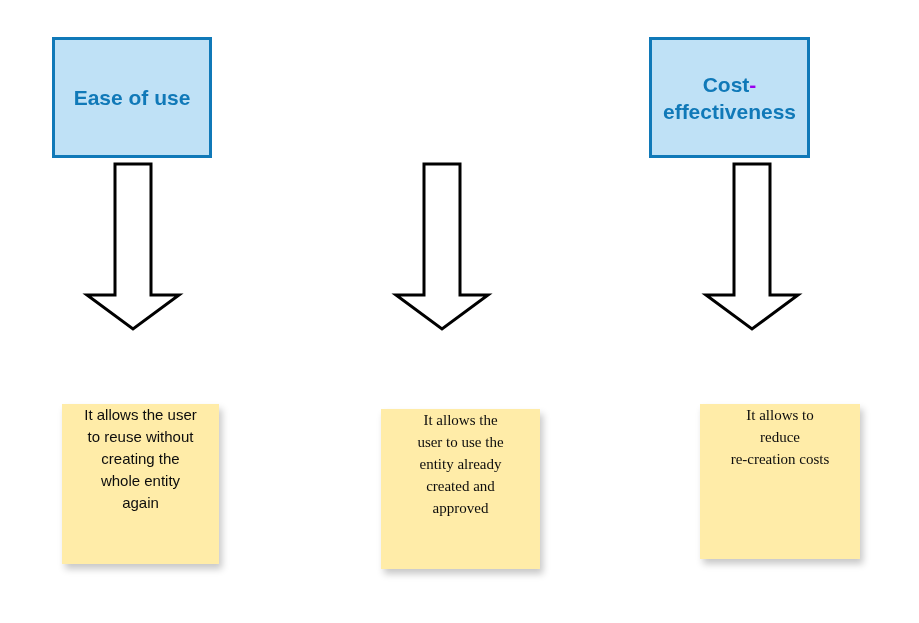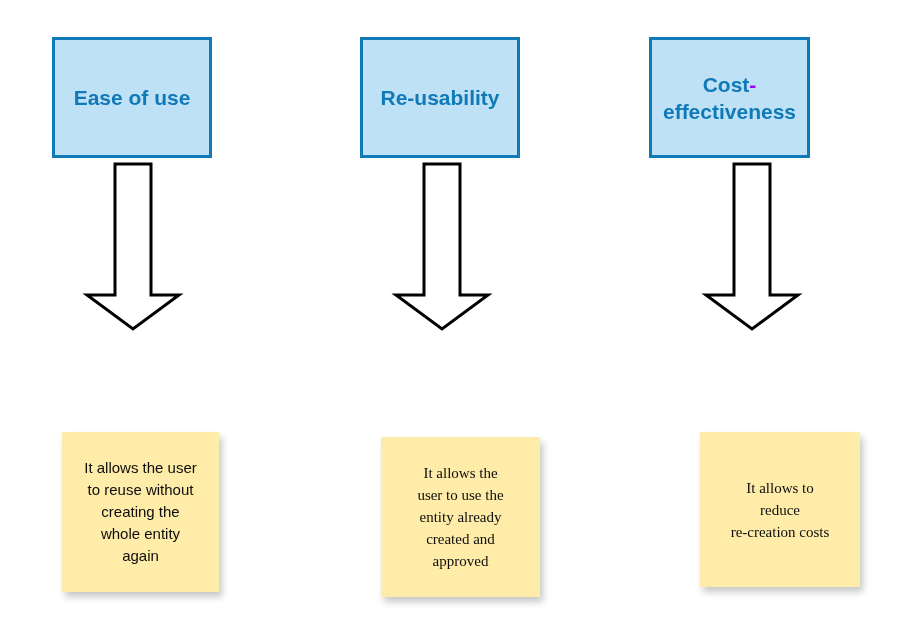--- a/index.html
+++ b/index.html
@@ -51,25 +51,24 @@
     overflow: visible;
   }
 
   
   .note {
     position: absolute;
     box-sizing: border-box;
     background: #ffeca8;
     border: 0;
     display: flex;
-    align-items: center;
+    align-items: flex-start;
     justify-content: center;
     text-align: center;
     box-shadow: 3px 5px 7px rgba(0,0,0,0.22);
-    margin-top: 28px;
   }
   .note-text {
     color: #0d0d0d;
     font-size: 15px;
     line-height: 22px;
     padding: 0 8px;
     white-space: pre-line;
   }
 
   
@@ -101,23 +100,20 @@
   </div>
 
   <div class="note" id="note-0">
     <span class="note-text">It allows the user
 to reuse without
 creating the
 whole entity
 again</span>
   </div>
 
-  <div class="header-box" id="header-box-1">
-    <span class="header-label">Re-usability</span>
-  </div>
 
   <div class="arrow" id="arrow-1">
     <svg width="100" height="170" viewBox="0 0 100 170" xmlns="http://www.w3.org/2000/svg">
       <polygon points="32,2 68,2 68,133 96,133 50,167 4,133 32,133" fill="#ffffff" stroke="#000000" stroke-width="3" stroke-linejoin="miter"></polygon>
     </svg>
   </div>
 
   <div class="note" id="note-1">
     <span class="note-text">It allows the
 user to use the

